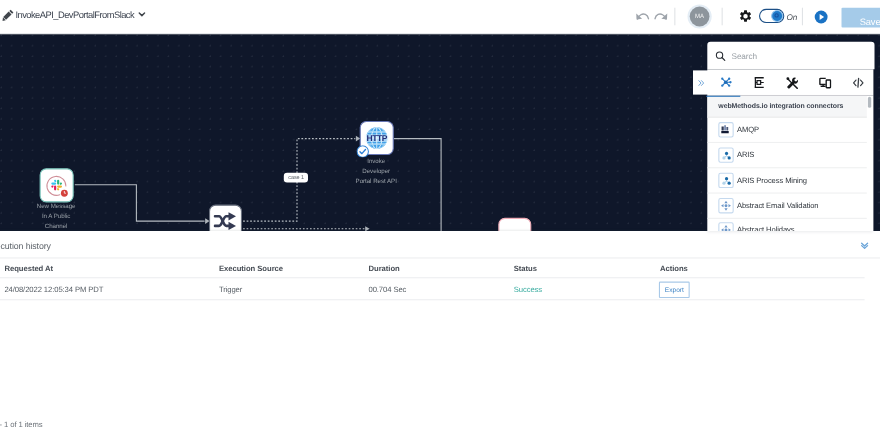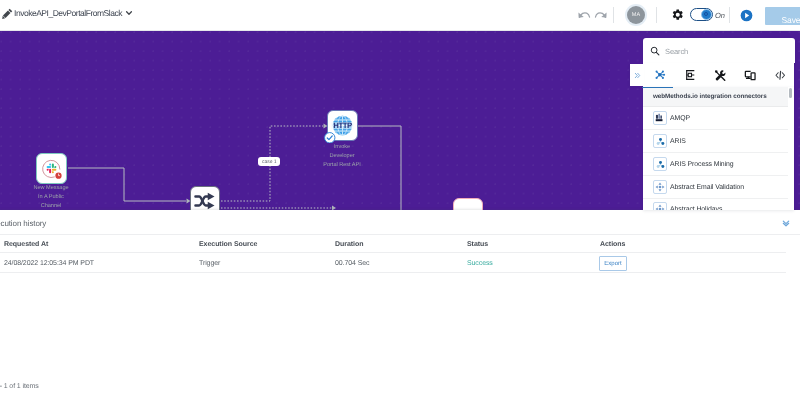--- a/index.html
+++ b/index.html
@@ -29,21 +29,21 @@
   .toggle .knob::after{content:"";position:absolute;left:2.3px;top:2.3px;width:4.2px;height:4.2px;
                 border-radius:50%;border:1.1px solid #1550a0;box-sizing:border-box;}
   .on-label{font-size:7.5px;color:#4a5058;margin-left:6px;letter-spacing:-0.1px;font-style:italic;}
   .play{width:13px;height:13px;display:block;}
   .save-btn{background:#a5cbe9;color:#fff;font-size:8.5px;width:52px;height:18px;
             display:flex;align-items:flex-end;justify-content:center;border:none;
             border-radius:1px;margin-left:13px;letter-spacing:-0.1px;}
 
   
   .canvas{position:absolute;left:0;top:31px;width:800px;height:179px;
-          background:#4c1d95;overflow:hidden;}
+          background:#0f172a;overflow:hidden;}
   .grid{position:absolute;left:0;top:0;width:800px;height:179px;
         background-image:radial-gradient(circle at 1px 1px, rgba(196,204,212,0.12) 0.5px, rgba(196,204,212,0) 0.8px);
         background-size:9.5px 9.5px;}
 
   .node{position:absolute;width:30px;height:30px;border-radius:6px;background:#fff;
         box-sizing:border-box;display:flex;align-items:center;justify-content:center;}
   .node-label{position:absolute;text-align:center;font-size:5.6px;color:#9ba2a9;
               line-height:9px;letter-spacing:-0.03px;width:70px;}
   .case-chip{position:absolute;left:258px;top:126px;height:9px;padding:0 4px;background:#fff;
              border-radius:3px;display:flex;align-items:center;justify-content:center;

